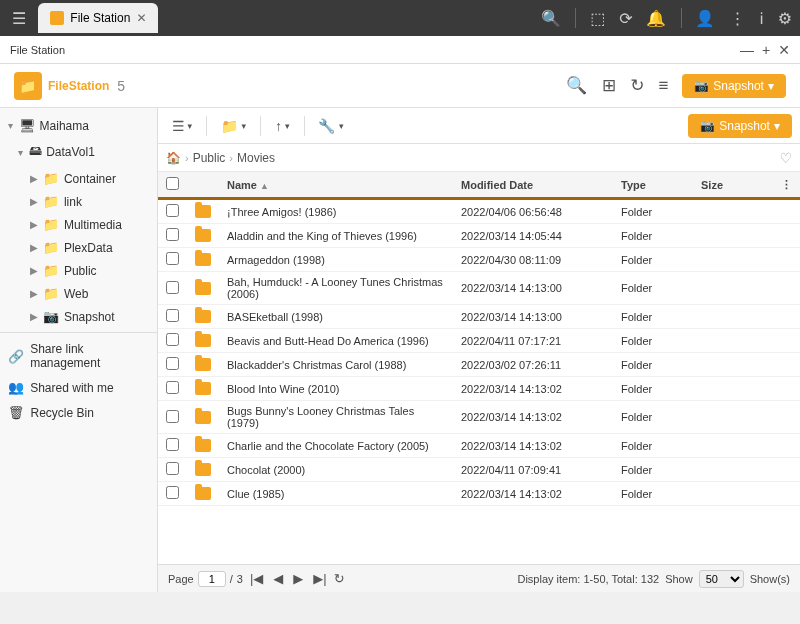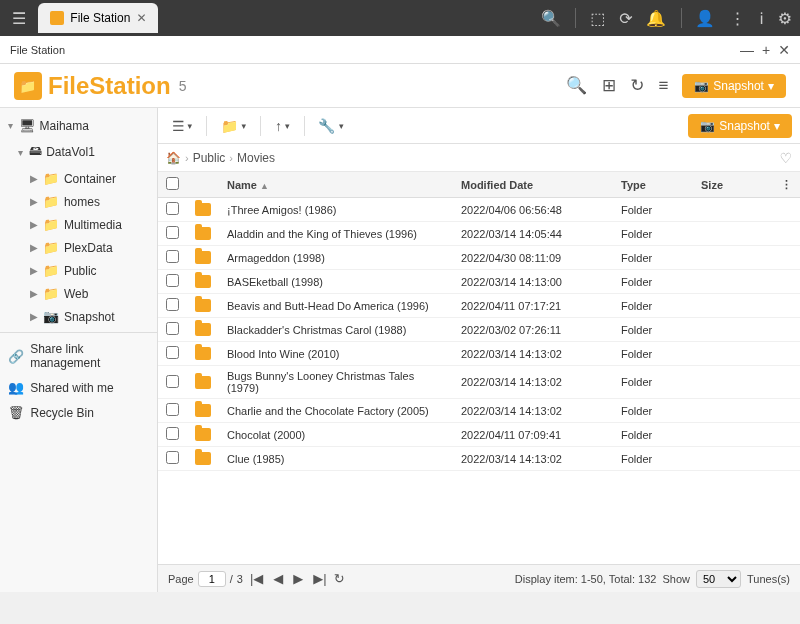--- a/index.html
+++ b/index.html
@@ -97,21 +97,21 @@
       background: #f5a623;
       border-radius: 4px;
       display: flex;
       align-items: center;
       justify-content: center;
       color: white;
       font-size: 14px;
       font-weight: bold;
     }
     .fs-logo-text {
-      font-size: 24px;
+      font-size: 12px;
       font-weight: bold;
       color: #333;
     }
     .fs-logo-text span { color: #f5a623; }
     .fs-logo-version {
       font-size: 14px;
       color: #888;
       margin-left: 2px;
     }
     .fs-header-actions {
@@ -241,21 +241,21 @@
     .file-table {
       flex: 1;
       overflow-y: auto;
     }
     table {
       width: 100%;
       border-collapse: collapse;
     }
     thead tr {
       background: #f5f5f5;
-      border-bottom: 1px solid #a16207;
+      border-bottom: 3px solid #a16207;
     }
     thead th {
       text-align: left;
       padding: 5px 8px;
       font-size: 11px;
       font-weight: 600;
       color: #444;
       position: sticky;
       top: 0;
       background: #f5f5f5;
@@ -417,21 +417,21 @@
       <span>DataVol1</span>
     </div>
     <div class="sidebar-item indent2">
       <span class="sidebar-arrow">▶</span>
       <span class="sidebar-icon">📁</span>
       <span>Container</span>
     </div>
     <div class="sidebar-item indent2">
       <span class="sidebar-arrow">▶</span>
       <span class="sidebar-icon">📁</span>
-      <span>homes</span>
+      <span>link</span>
     </div>
     <div class="sidebar-item indent2">
       <span class="sidebar-arrow">▶</span>
       <span class="sidebar-icon">📁</span>
       <span>Multimedia</span>
     </div>
     <div class="sidebar-item indent2">
       <span class="sidebar-arrow">▶</span>
       <span class="sidebar-icon">📁</span>
       <span>PlexData</span>
@@ -568,20 +568,33 @@
       <td></td>
       <td></td>
     </tr>
             <tr>
       <td class="checkbox-cell">
         <input type="checkbox" style="">
       </td>
       <td>
         <span class="folder-icon"></span>
       </td>
+      <td>Bah, Humduck! - A Looney Tunes Christmas (2006)</td>
+      <td>2022/03/14 14:13:00</td>
+      <td>Folder</td>
+      <td></td>
+      <td></td>
+    </tr>
+            <tr>
+      <td class="checkbox-cell">
+        <input type="checkbox" style="">
+      </td>
+      <td>
+        <span class="folder-icon"></span>
+      </td>
       <td>BASEketball (1998)</td>
       <td>2022/03/14 14:13:00</td>
       <td>Folder</td>
       <td></td>
       <td></td>
     </tr>
             <tr>
       <td class="checkbox-cell">
         <input type="checkbox" style="">
       </td>
@@ -689,17 +702,17 @@
         <span class="refresh-btn">↻</span>
       </div>
       <div class="status-middle">
         <span>Display item: 1-50, Total: 132</span>
         <span>Show</span>
         <select class="show-select">
           <option>50</option>
           <option>100</option>
           <option>200</option>
         </select>
-        <span>Tunes(s)</span>
+        <span>Show(s)</span>
       </div>
     </div>
   </div>
 </div>
 
 </body></html>

